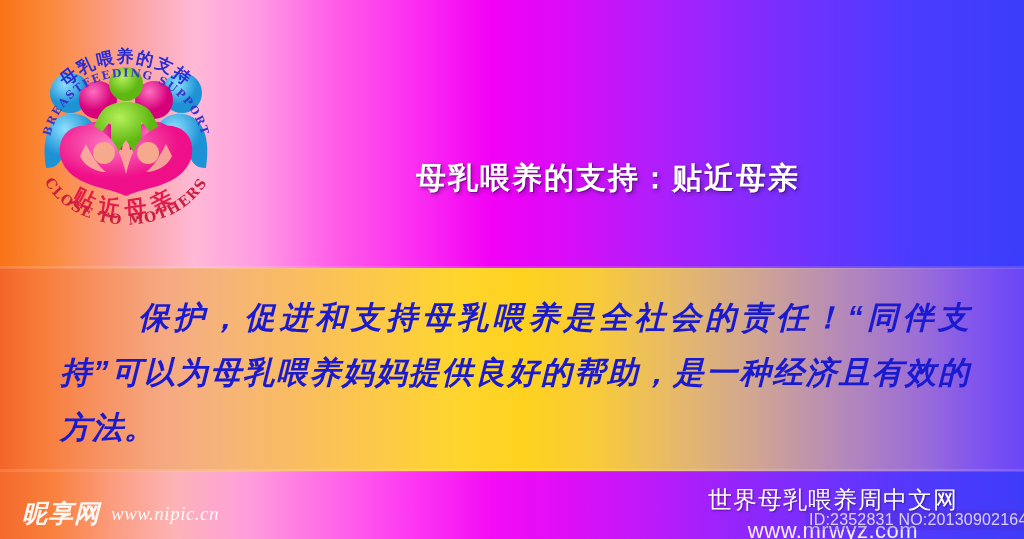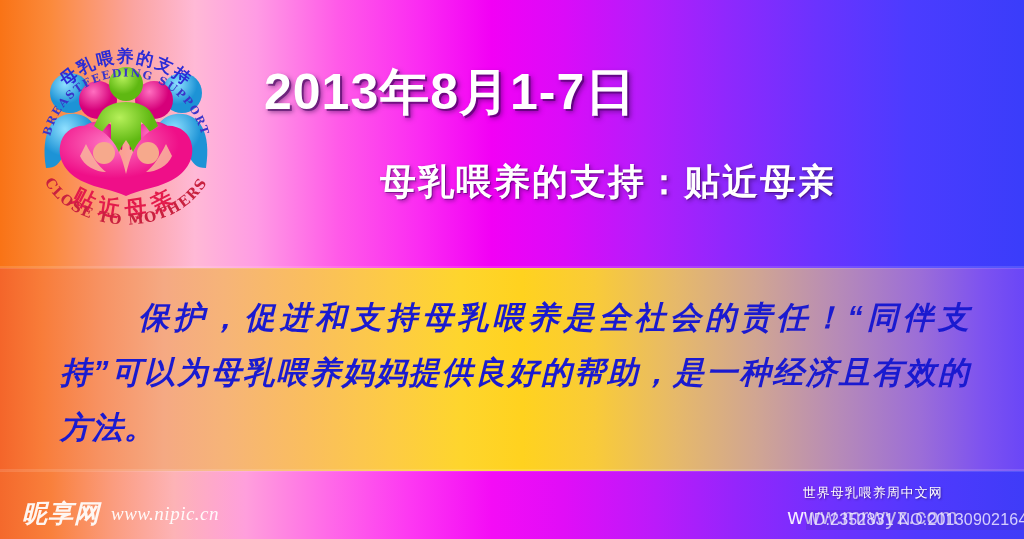--- a/index.html
+++ b/index.html
@@ -122,21 +122,21 @@
   .headline .hl-cn { font-size: 47px; }
   .headline .hl-date { font-size: 50px; margin-left: 26px; }
 
   .subtitle {
     position: absolute;
     left: 238px;
     top: 158px;
     width: 740px;
     text-align: center;
     color: #ffffff;
-    font-size: 36px;
+    font-size: 30px;
     font-weight: bold;
     letter-spacing: 2px;
     white-space: nowrap;
     text-shadow:
       1px 1px 0 rgba(70,0,100,0.5),
       2px 2px 4px rgba(40,0,70,0.45);
   }
 
   
   #body-copy {
@@ -179,21 +179,21 @@
   }
 
   #wm-right {
     position: absolute;
     right: 66px;
     top: 484px;
     text-align: center;
     color: #ffffff;
   }
   #wm-right .site-cn {
-    font-size: 13px;
+    font-size: 24px;
     letter-spacing: 1px;
     text-shadow: 1px 1px 2px rgba(40,0,70,0.55);
   }
   #wm-right .site-url {
     font-size: 22px;
     letter-spacing: 0.5px;
     margin-top: 2px;
     opacity: 0.92;
   }
   #id-stamp {
@@ -306,21 +306,20 @@
       <text font-family="DejaVu Sans, sans-serif" font-size="22" font-weight="bold" fill="#e31b4b" letter-spacing="7">
         <textPath href="#arcBotCN" startOffset="50%" text-anchor="middle">贴近母亲</textPath>
       </text>
       <text font-family="DejaVu Serif, serif" font-size="14" font-weight="bold" fill="#c8213f" letter-spacing="1.4">
         <textPath href="#arcBotEN" startOffset="50%" text-anchor="middle">CLOSE TO MOTHERS</textPath>
       </text>
     </svg>
   </div>
 
   <div class="headline">
-    <span class="hl-date">2013年8月1-7日</span>
   </div>
 
   <div class="subtitle">母乳喂养的支持：贴近母亲</div>
 
   <div id="body-copy">保护，促进和支持母乳喂养是全社会的责任！“同伴支持”可以为母乳喂养妈妈提供良好的帮助，是一种经济且有效的方法。</div>
 
   <div id="wm-left">
     <span class="wm-cn">昵享网</span>
     <span class="wm-url">www.nipic.cn</span>
   </div>

